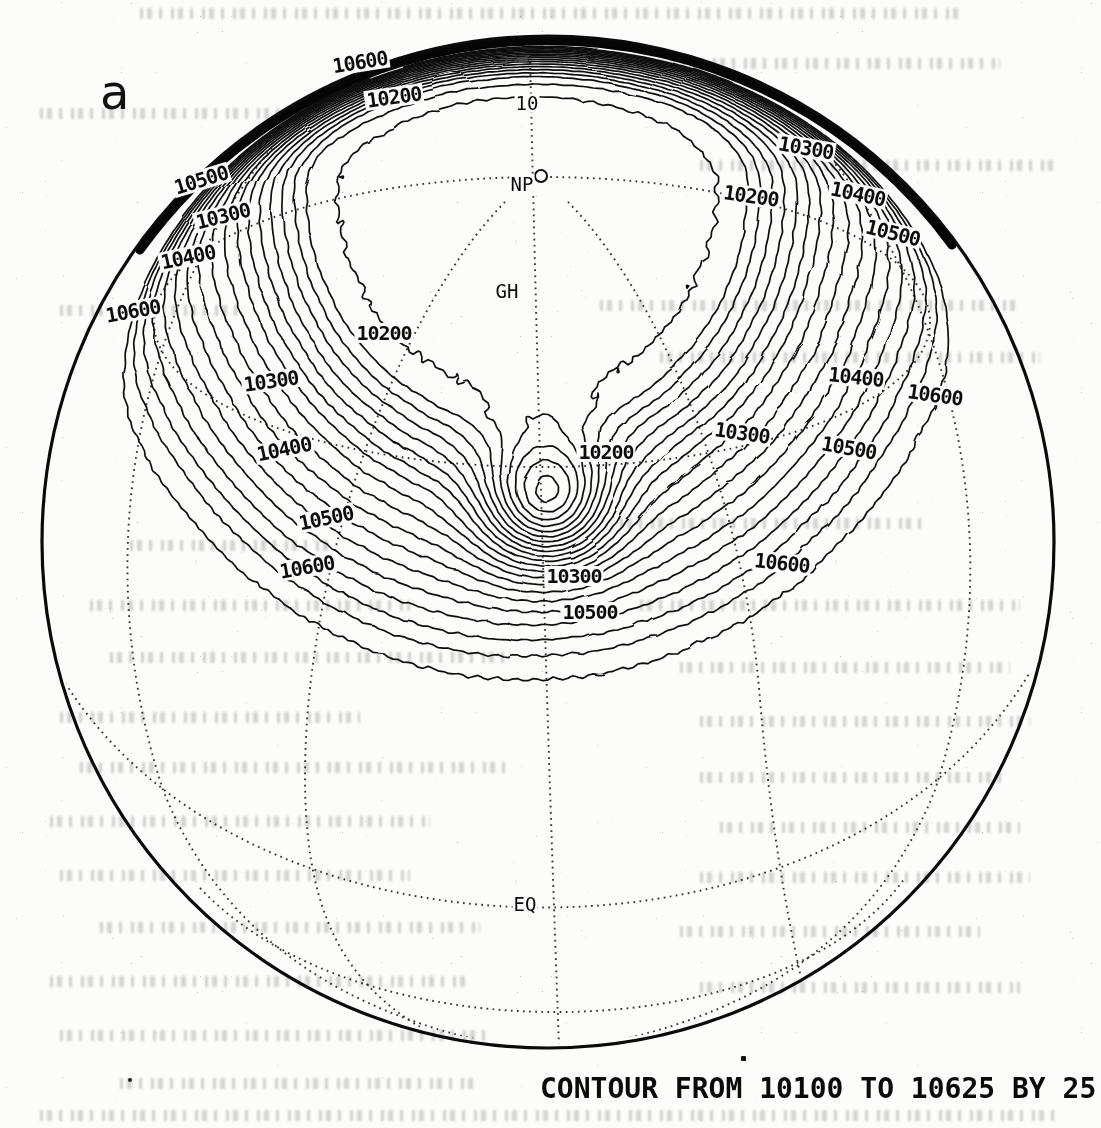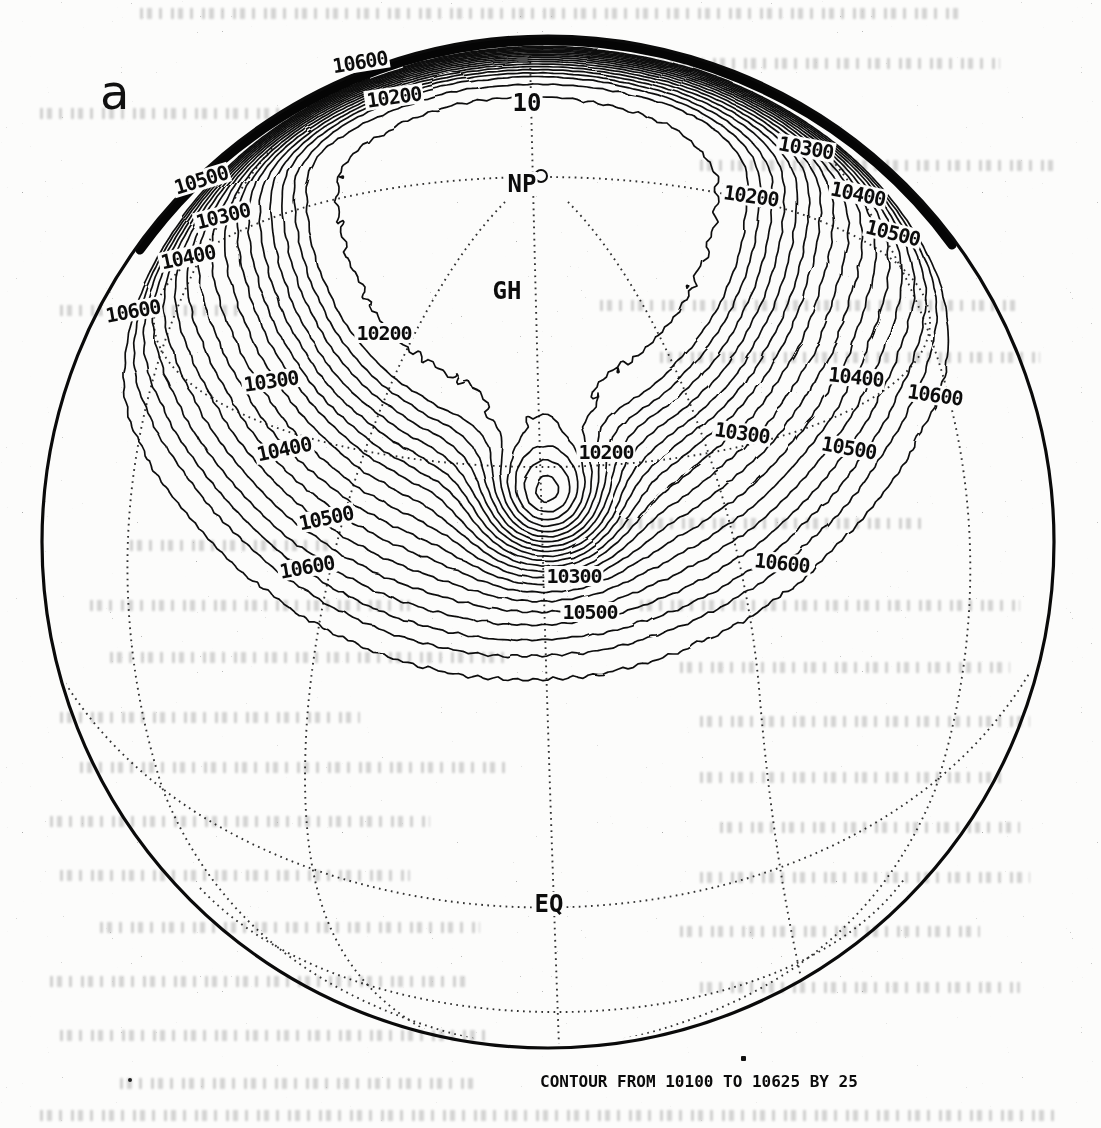--- a/index.html
+++ b/index.html
@@ -15,31 +15,31 @@
   #globe-svg{position:absolute;left:0;top:0;}
   .clabel{
     position:absolute;transform:translate(-50%,-50%);
     font-family:"DejaVu Sans Mono","Liberation Mono",monospace;
     font-weight:700;font-size:20px;letter-spacing:-1px;color:#0c0c0c;
     background:#fcfcfb;padding:0 2px;line-height:1.0;white-space:nowrap;
   }
   .marker{
     position:absolute;transform:translate(-50%,-50%);
     font-family:"DejaVu Sans Mono","Liberation Mono",monospace;
-    font-weight:700;font-size:24px;color:#0c0c0c;background:#fcfcfb;
+    font-weight:400;font-size:19px;color:#0c0c0c;background:#fcfcfb;
     padding:0 1px;line-height:1.0;white-space:nowrap;
   }
   #panel-label{
     position:absolute;left:100px;top:68px;font-family:"DejaVu Sans","Liberation Sans",sans-serif;
     font-size:48px;color:#111;line-height:1;
   }
   #caption{
     position:absolute;left:540px;top:1072px;
     font-family:"DejaVu Sans Mono","Liberation Mono",monospace;
-    font-weight:700;font-size:16px;letter-spacing:0px;color:#0b0b0b;white-space:nowrap;
+    font-weight:700;font-size:28px;letter-spacing:0px;color:#0b0b0b;white-space:nowrap;
   }
   #caption-dot{position:absolute;left:741px;top:1056px;width:5px;height:5px;background:#111;border-radius:1px;}
   #stray-dot{position:absolute;left:128px;top:1078px;width:4px;height:4px;background:#222;border-radius:2px;}
 </style>
 </head>
 <body>
 
 <div id="stage">
   <div id="ghosts">
       <div class="ghost" style="left: 140px; top: 8px; width: 820px;"></div>
@@ -154,19 +154,19 @@
       <div class="clabel" style="left: 574px; top: 576px; transform: translate(-50%, -50%) rotate(0deg);">10300</div>
       <div class="clabel" style="left: 590px; top: 612px; transform: translate(-50%, -50%) rotate(0deg);">10500</div>
       <div class="clabel" style="left: 742px; top: 433px; transform: translate(-50%, -50%) rotate(8deg);">10300</div>
       <div class="clabel" style="left: 849px; top: 448px; transform: translate(-50%, -50%) rotate(10deg);">10500</div>
       <div class="clabel" style="left: 782px; top: 563px; transform: translate(-50%, -50%) rotate(6deg);">10600</div>
     </div>
   <div id="markers">
       <div class="marker" style="left: 527px; top: 103px;">10</div>
       <div class="marker" style="left: 522px; top: 184px;">NP</div>
       <div class="marker" style="left: 507px; top: 291px;">GH</div>
-      <div class="marker" style="left: 549px; top: 904px;">EQ</div>
+      <div class="marker" style="left: 525px; top: 904px;">EQ</div>
     </div>
 
   <div id="caption">CONTOUR FROM 10100 TO 10625 BY 25</div>
   <div id="caption-dot"></div>
   <div id="stray-dot"></div>
 </div>
 
 </body></html>

